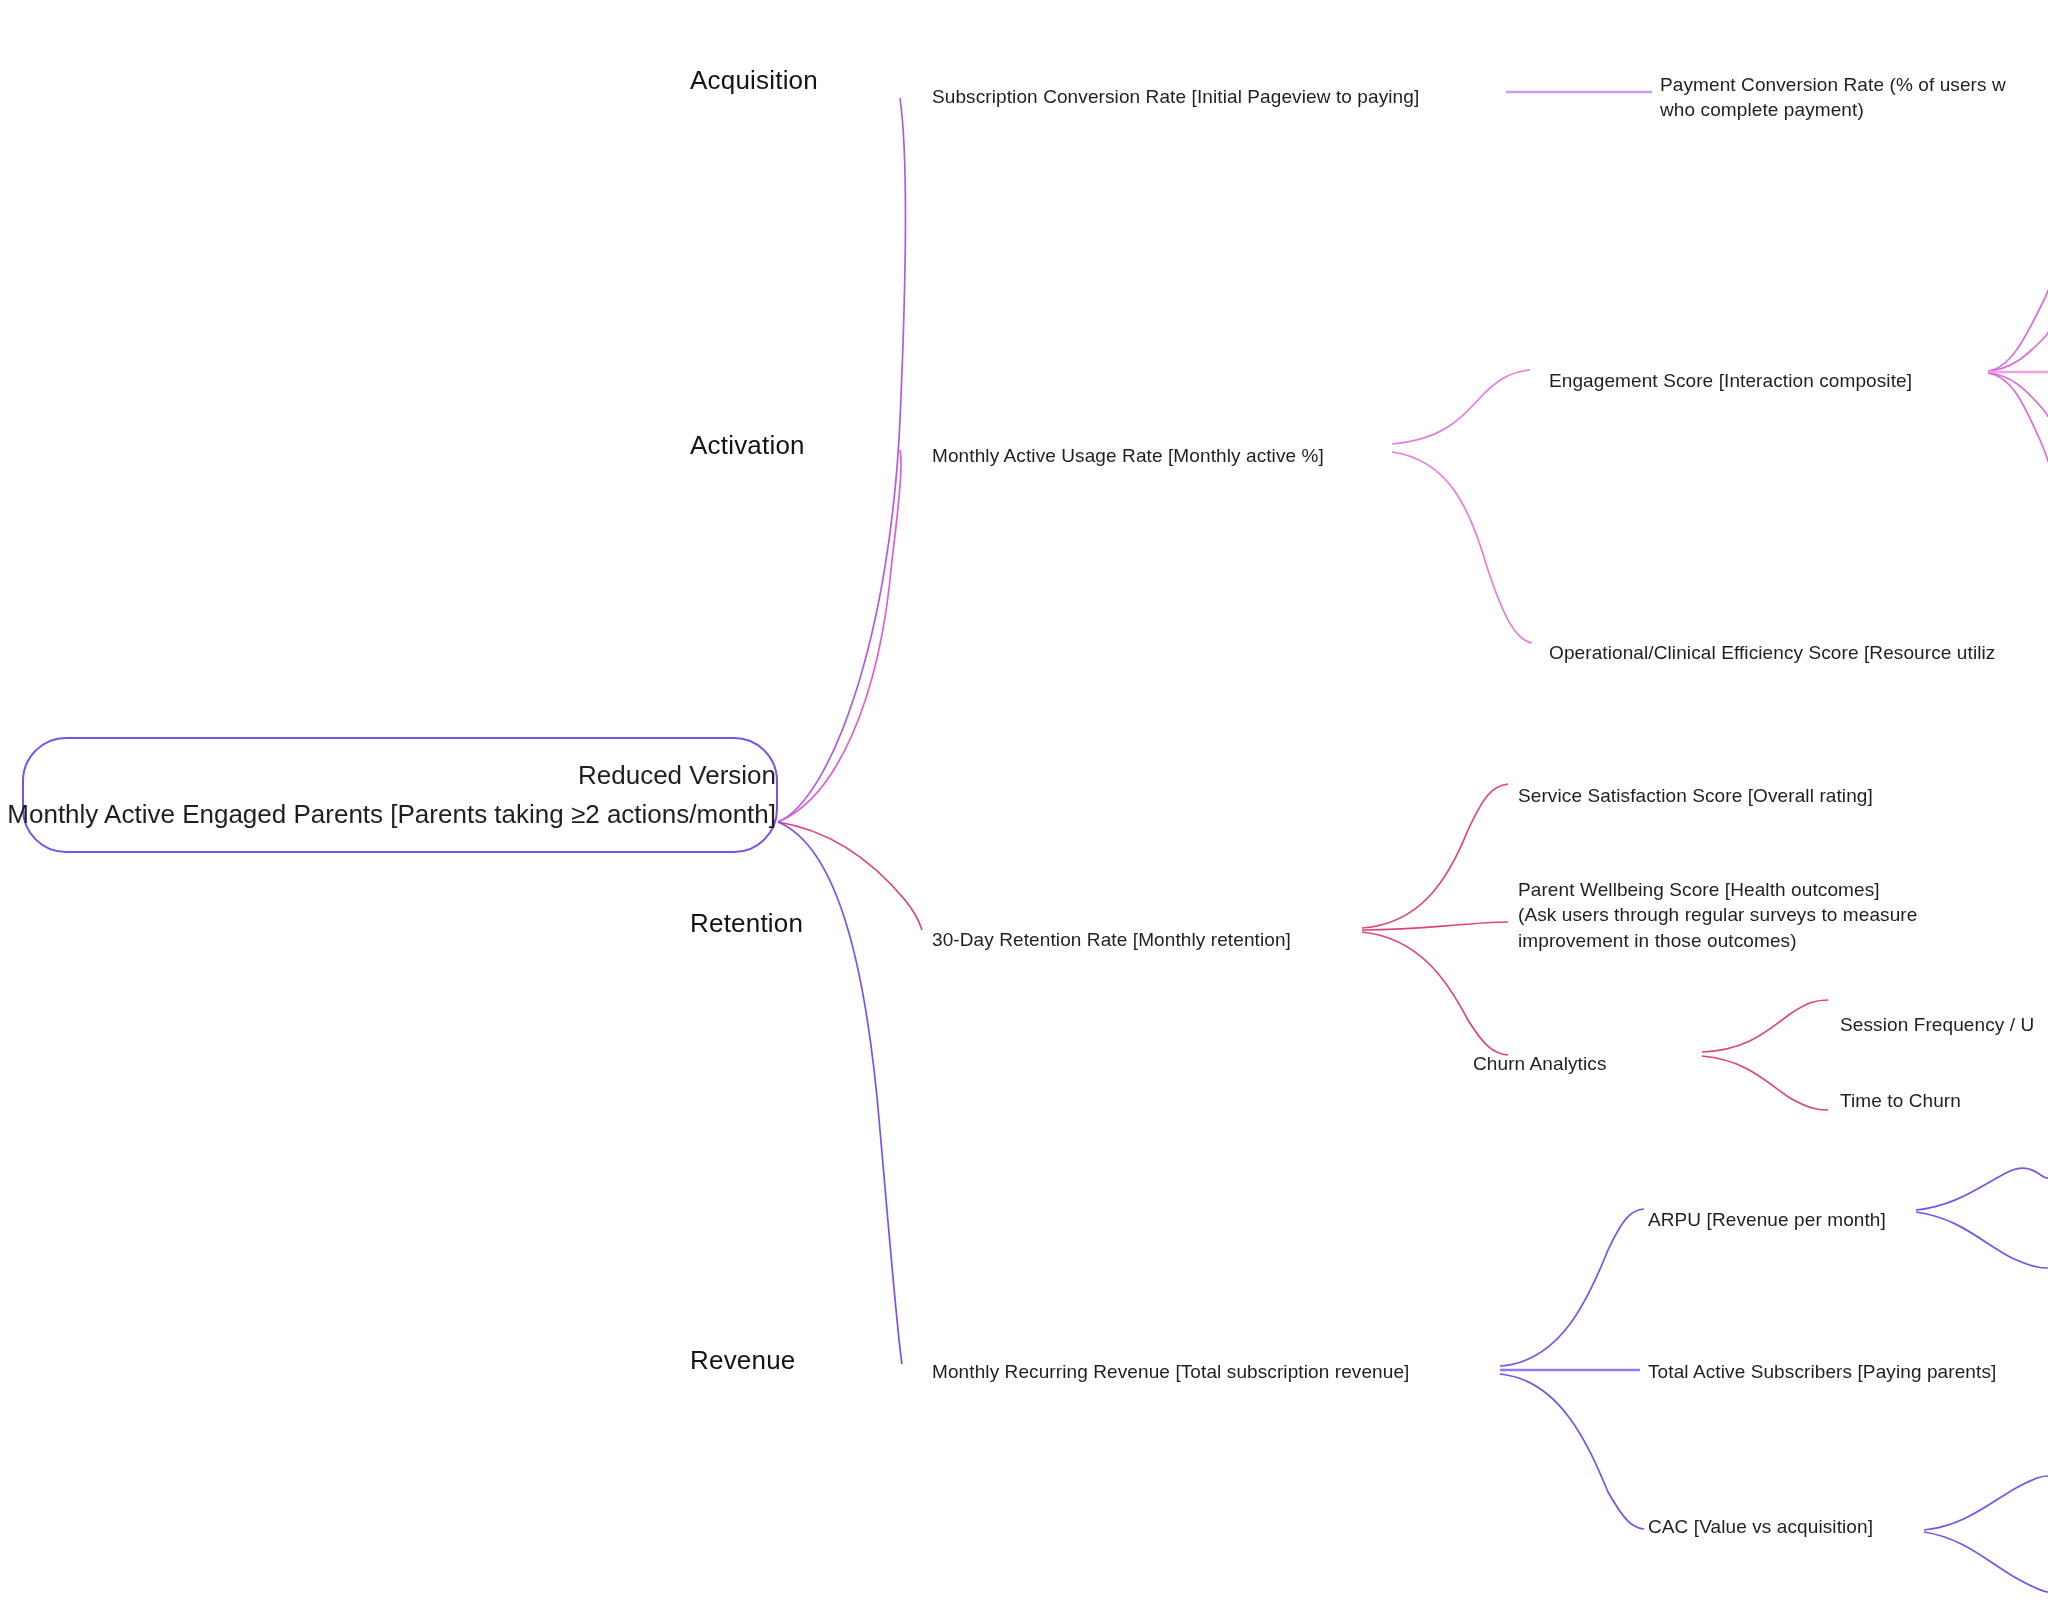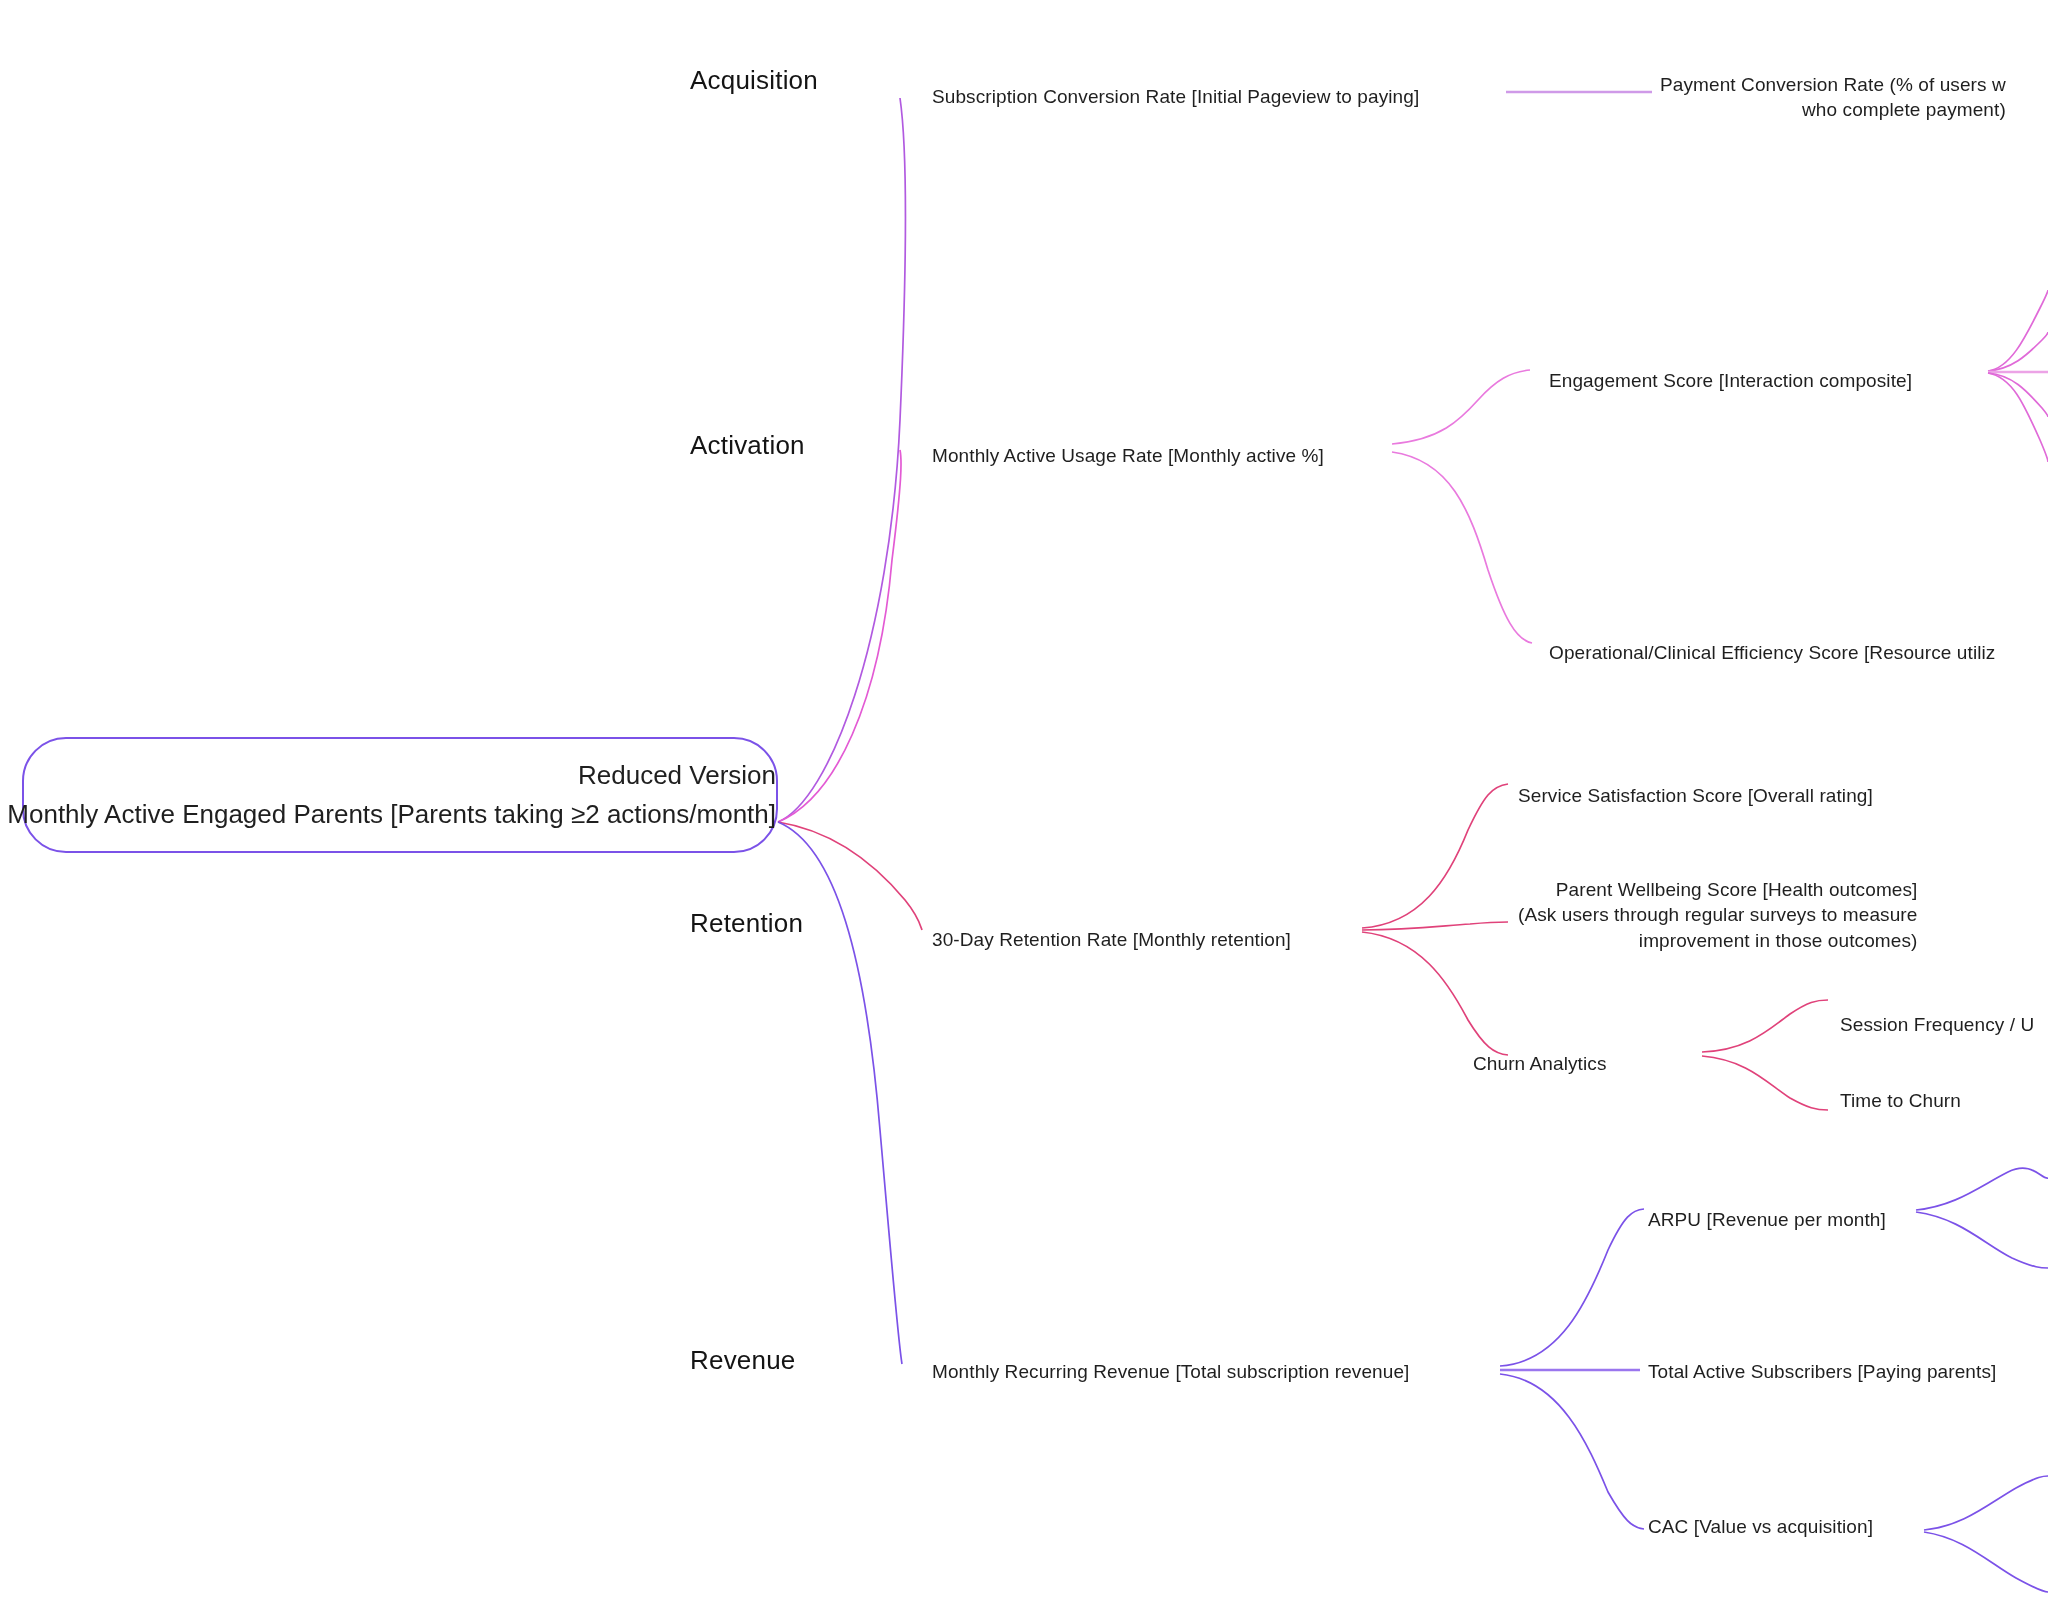--- a/index.html
+++ b/index.html
@@ -28,21 +28,20 @@
   .node-label {
     position: absolute;
     color: #1f1f1f;
     font-size: 19px;
     line-height: 1.33;
     white-space: pre;
     letter-spacing: 0.1px;
   }
   .node-label.multiline {
     white-space: pre-line;
-    text-align: right;
   }
   .cat-label {
     position: absolute;
     color: #141414;
     font-size: 26px;
     font-weight: normal;
     white-space: pre;
     letter-spacing: 0.2px;
   }
   .root-node {

